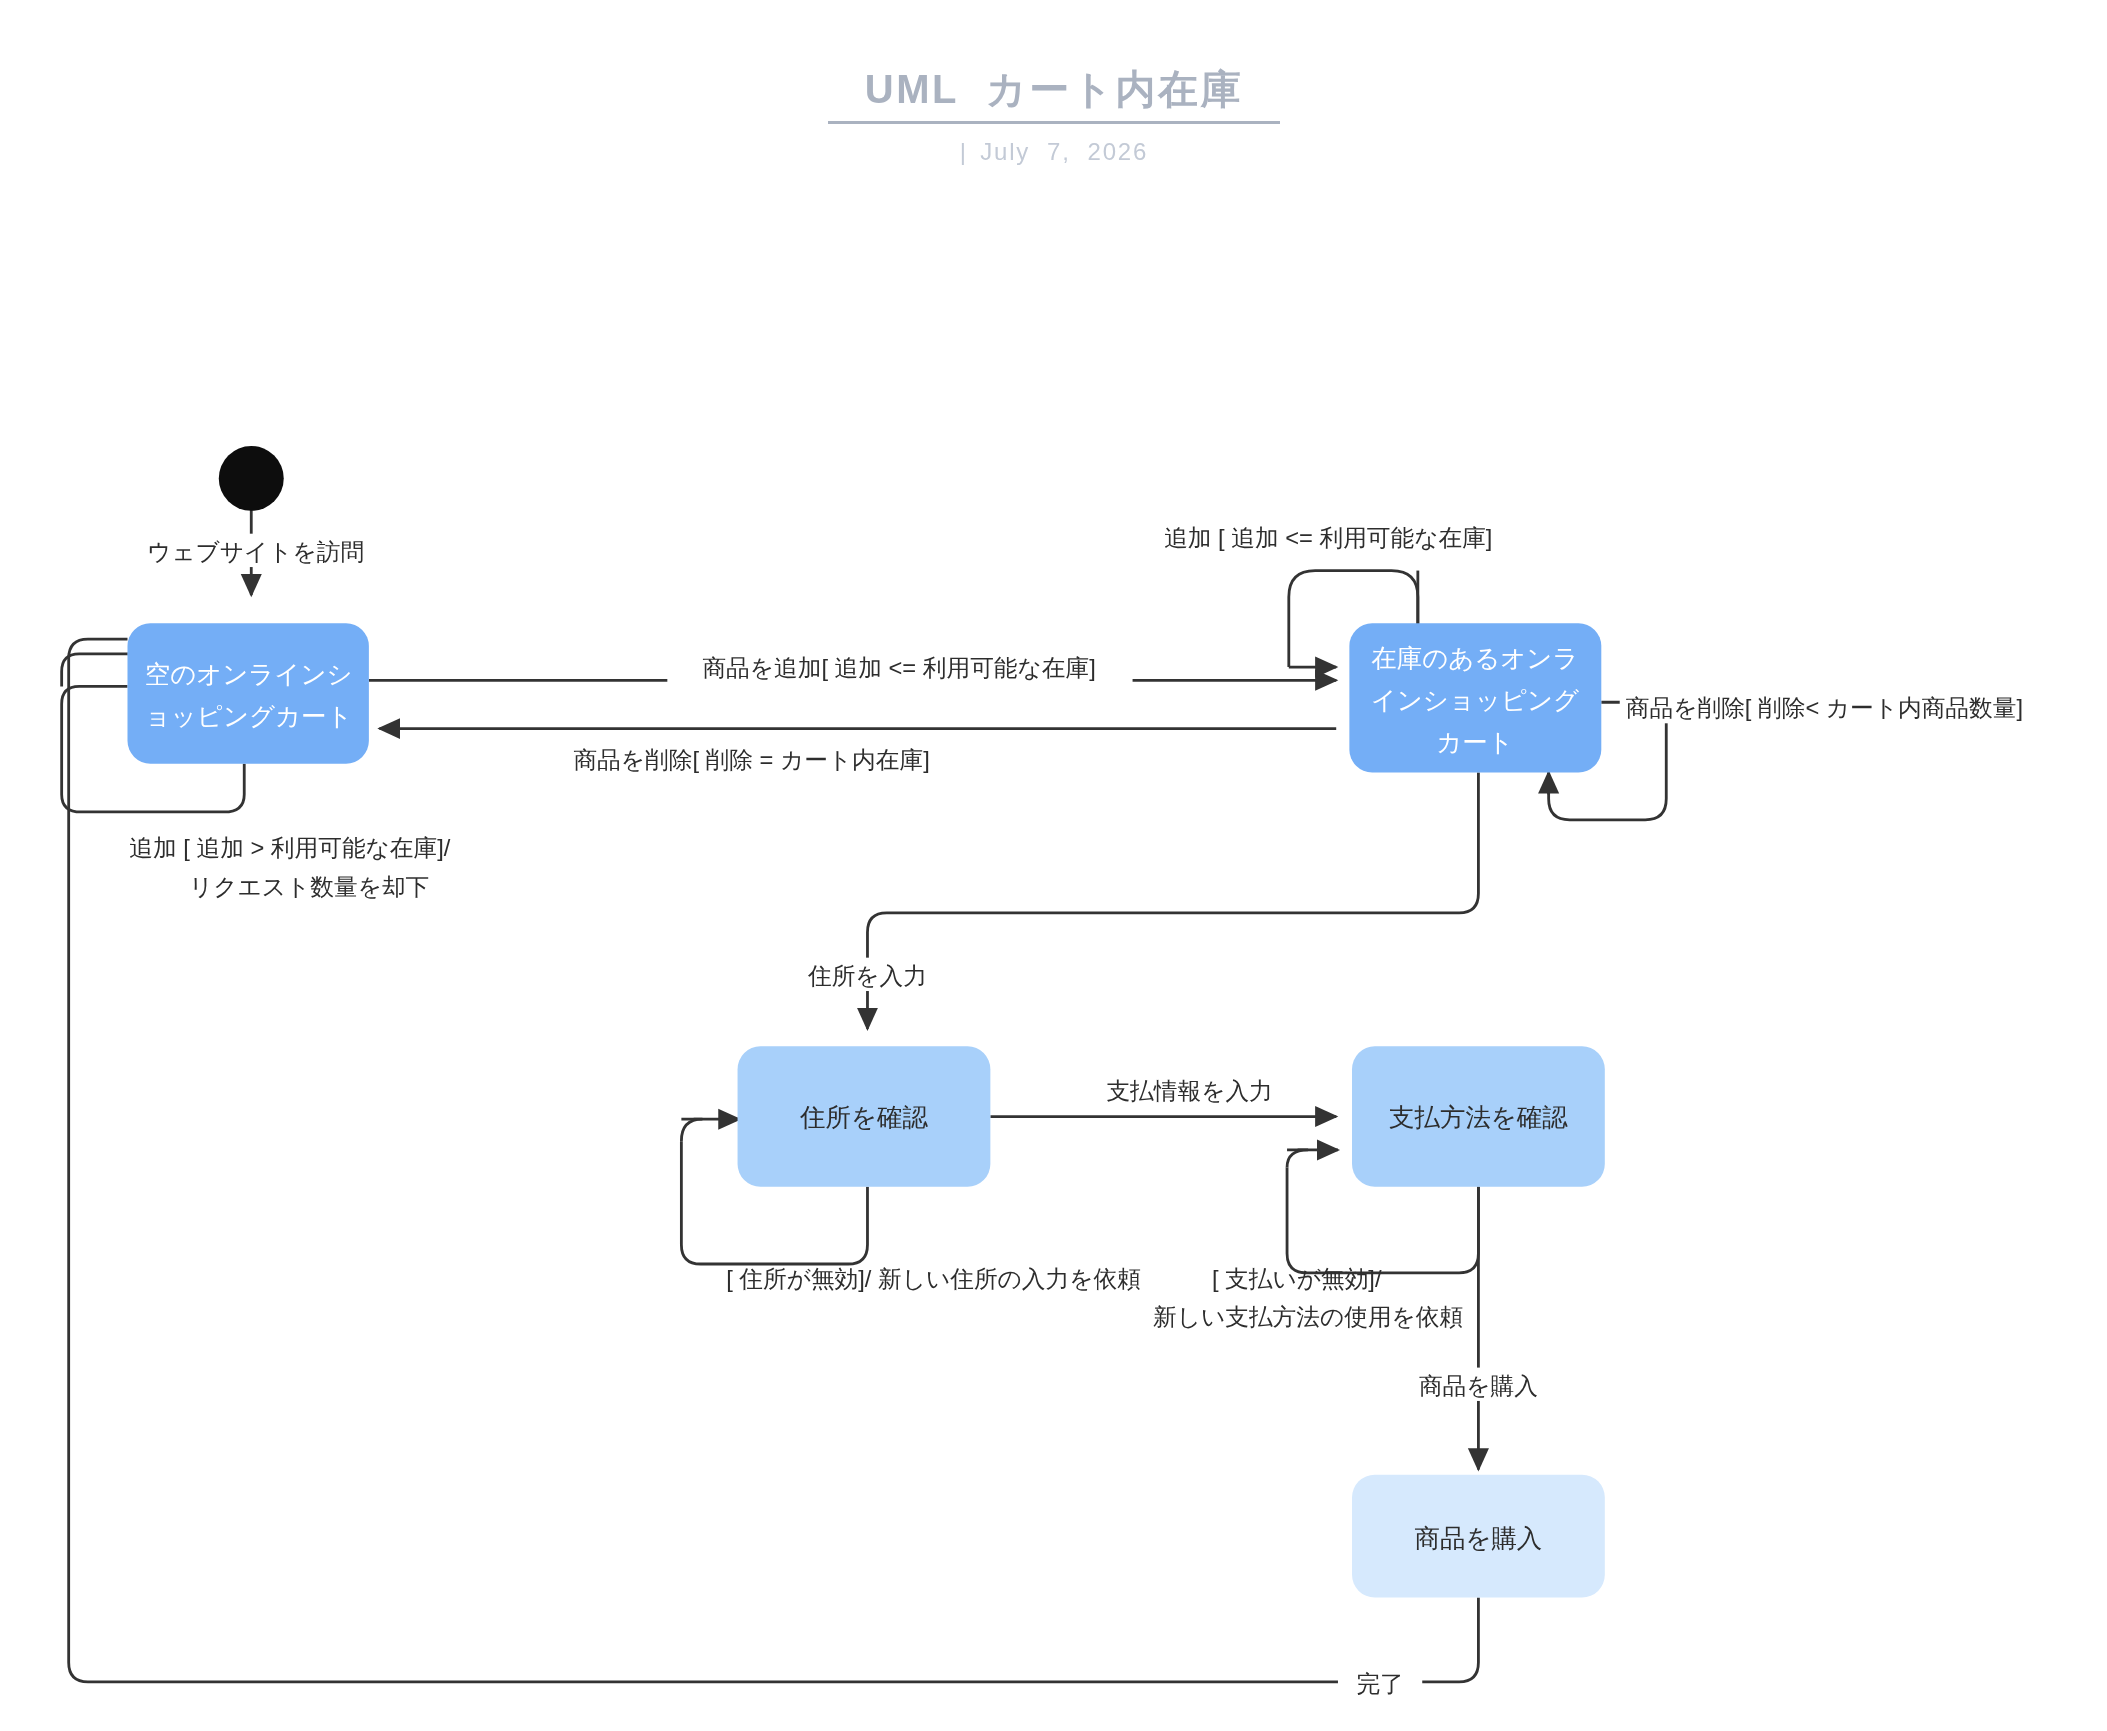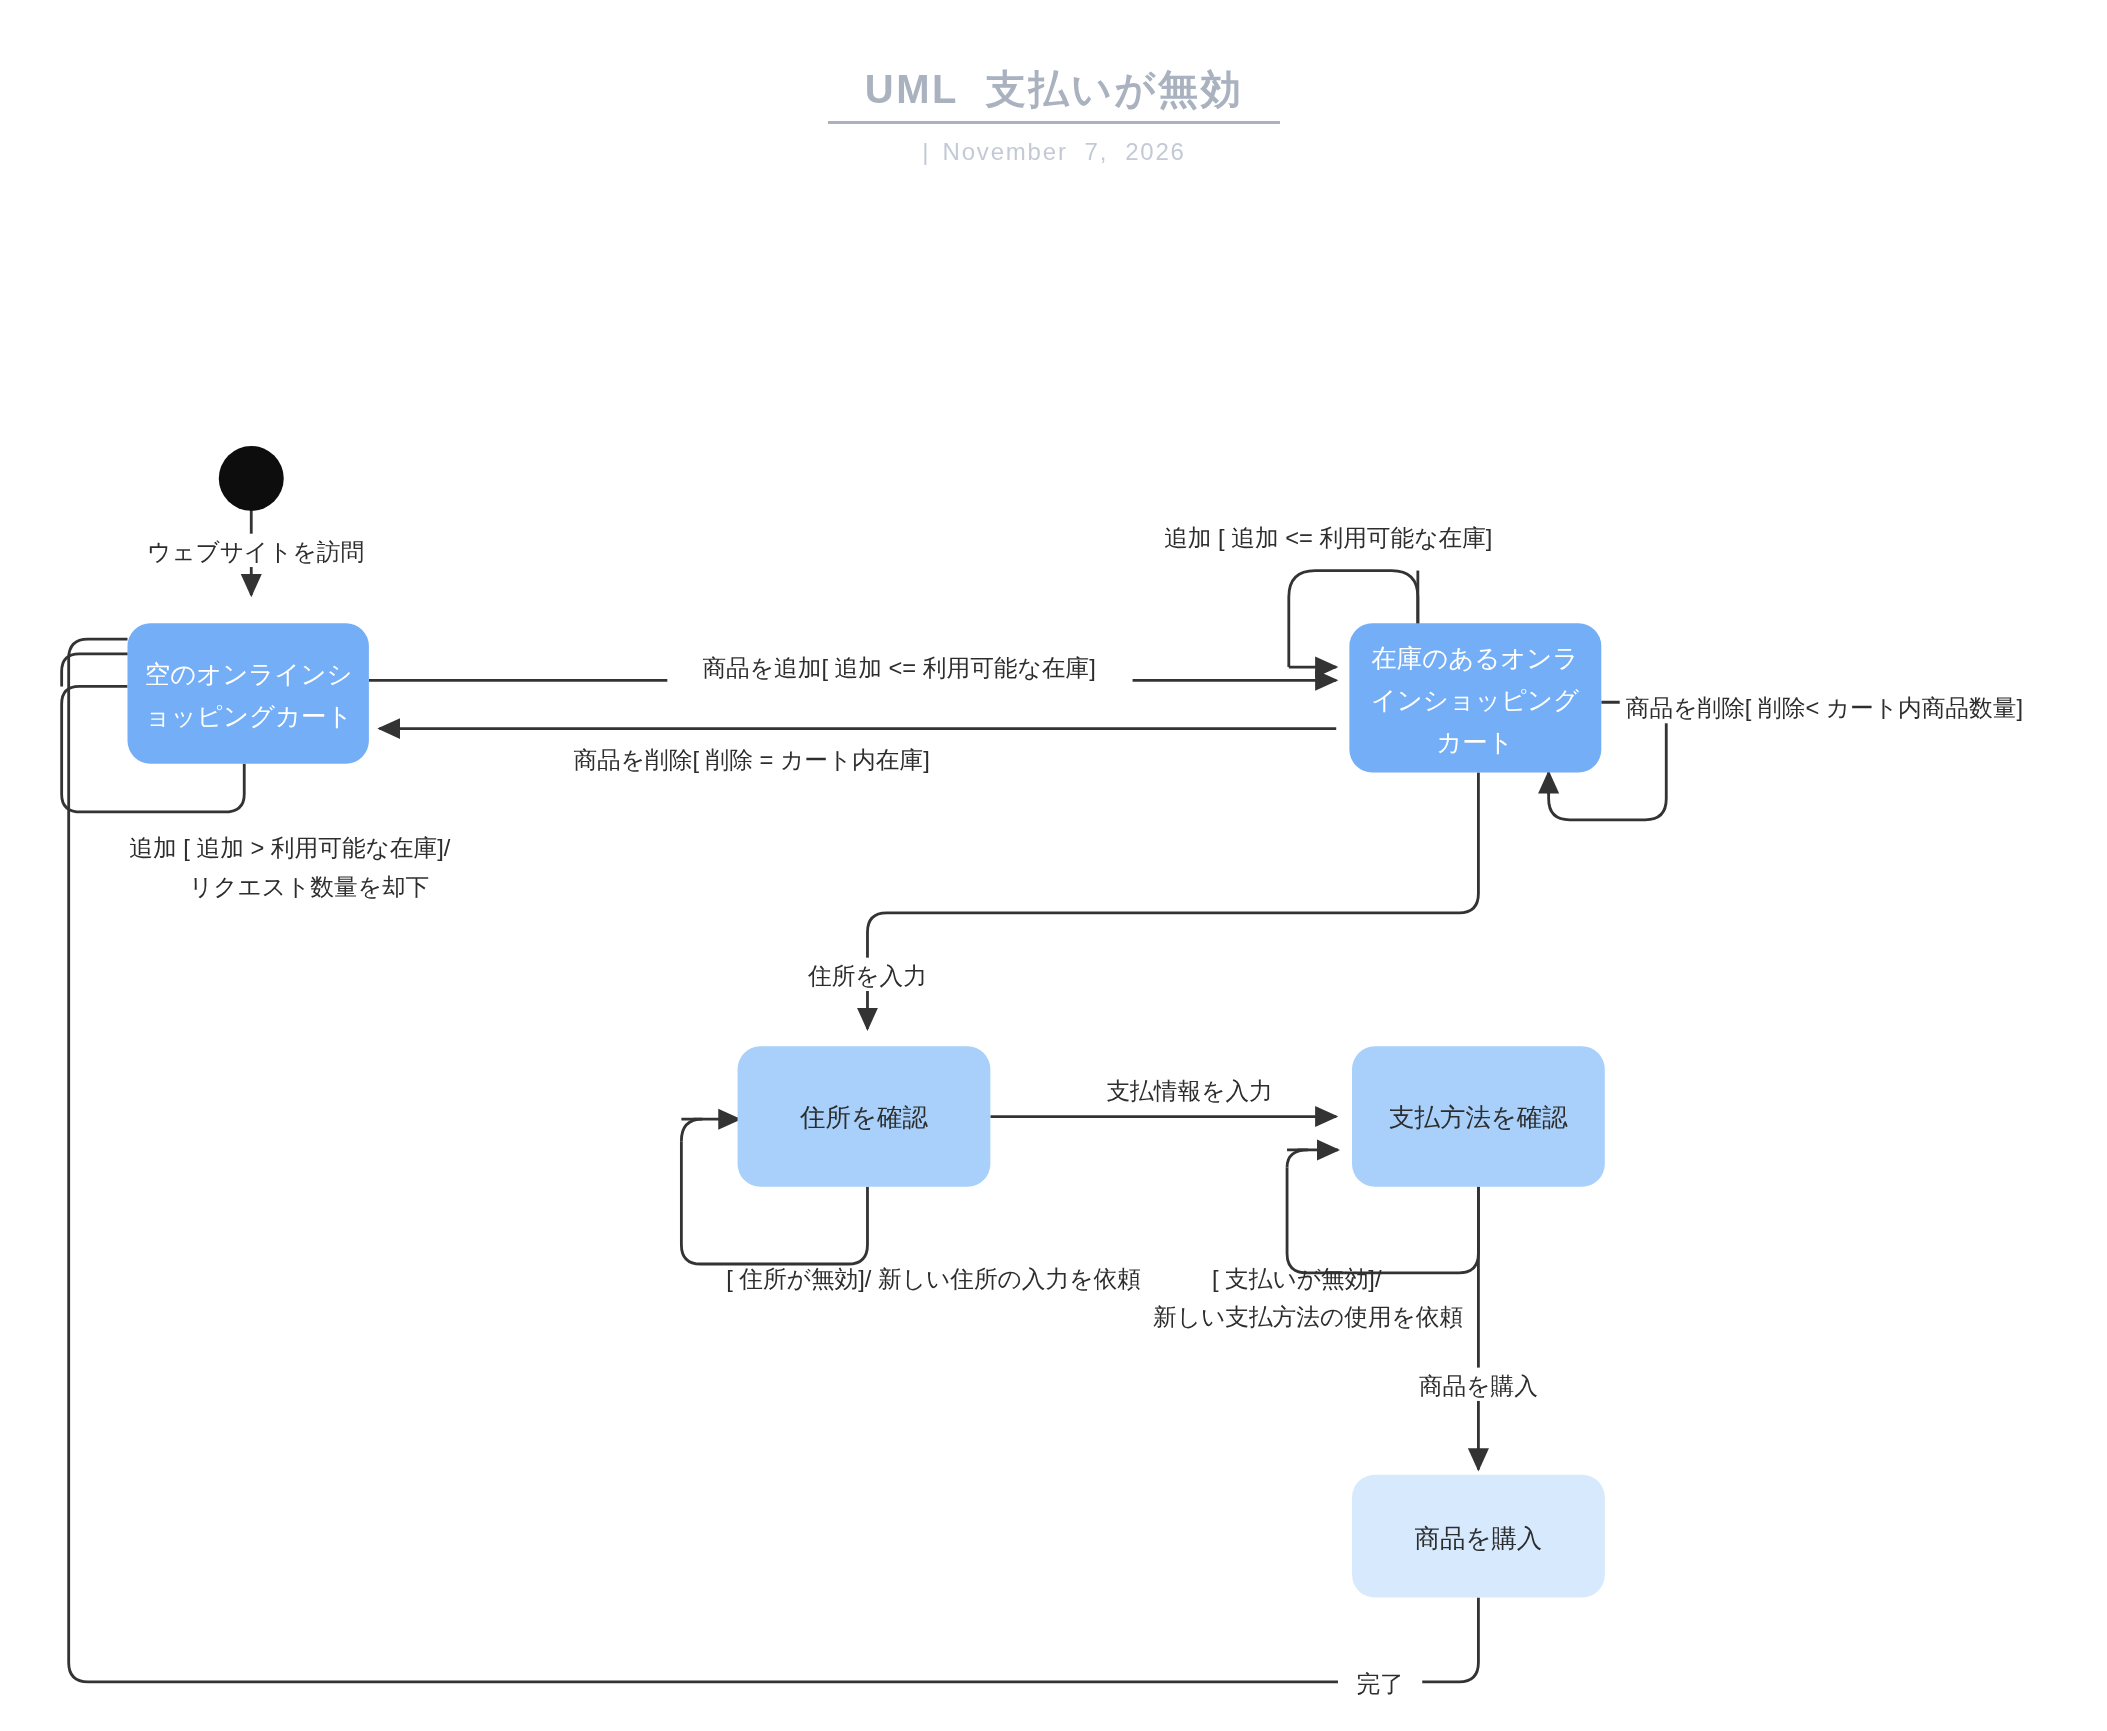--- a/index.html
+++ b/index.html
@@ -63,22 +63,22 @@
     font-size: 27px;
     fill: #2d2d2d;
   }
 </style>
 </head>
 <body>
 
 <div id="page">
 
   <div class="header">
-    <div class="doc-title">UML  支払いが無効</div>
-    <div class="doc-date"><span class="bar">|</span><span>November  7,  2026</span></div>
+    <div class="doc-title">UML  カート内在庫</div>
+    <div class="doc-date"><span class="bar">|</span><span>July  7,  2026</span></div>
   </div>
 
   <svg class="diagram" viewBox="0 0 2401 1972">
     <defs>
       <marker id="arrow" viewBox="0 0 12 12" refX="10" refY="6" markerWidth="9" markerHeight="9" orient="auto-start-reverse">
         <path d="M 0 1 L 11 6 L 0 11 z" fill="#333333"></path>
       </marker>
     </defs>
 
     <g fill="none" stroke="#333333" stroke-width="3.2">

